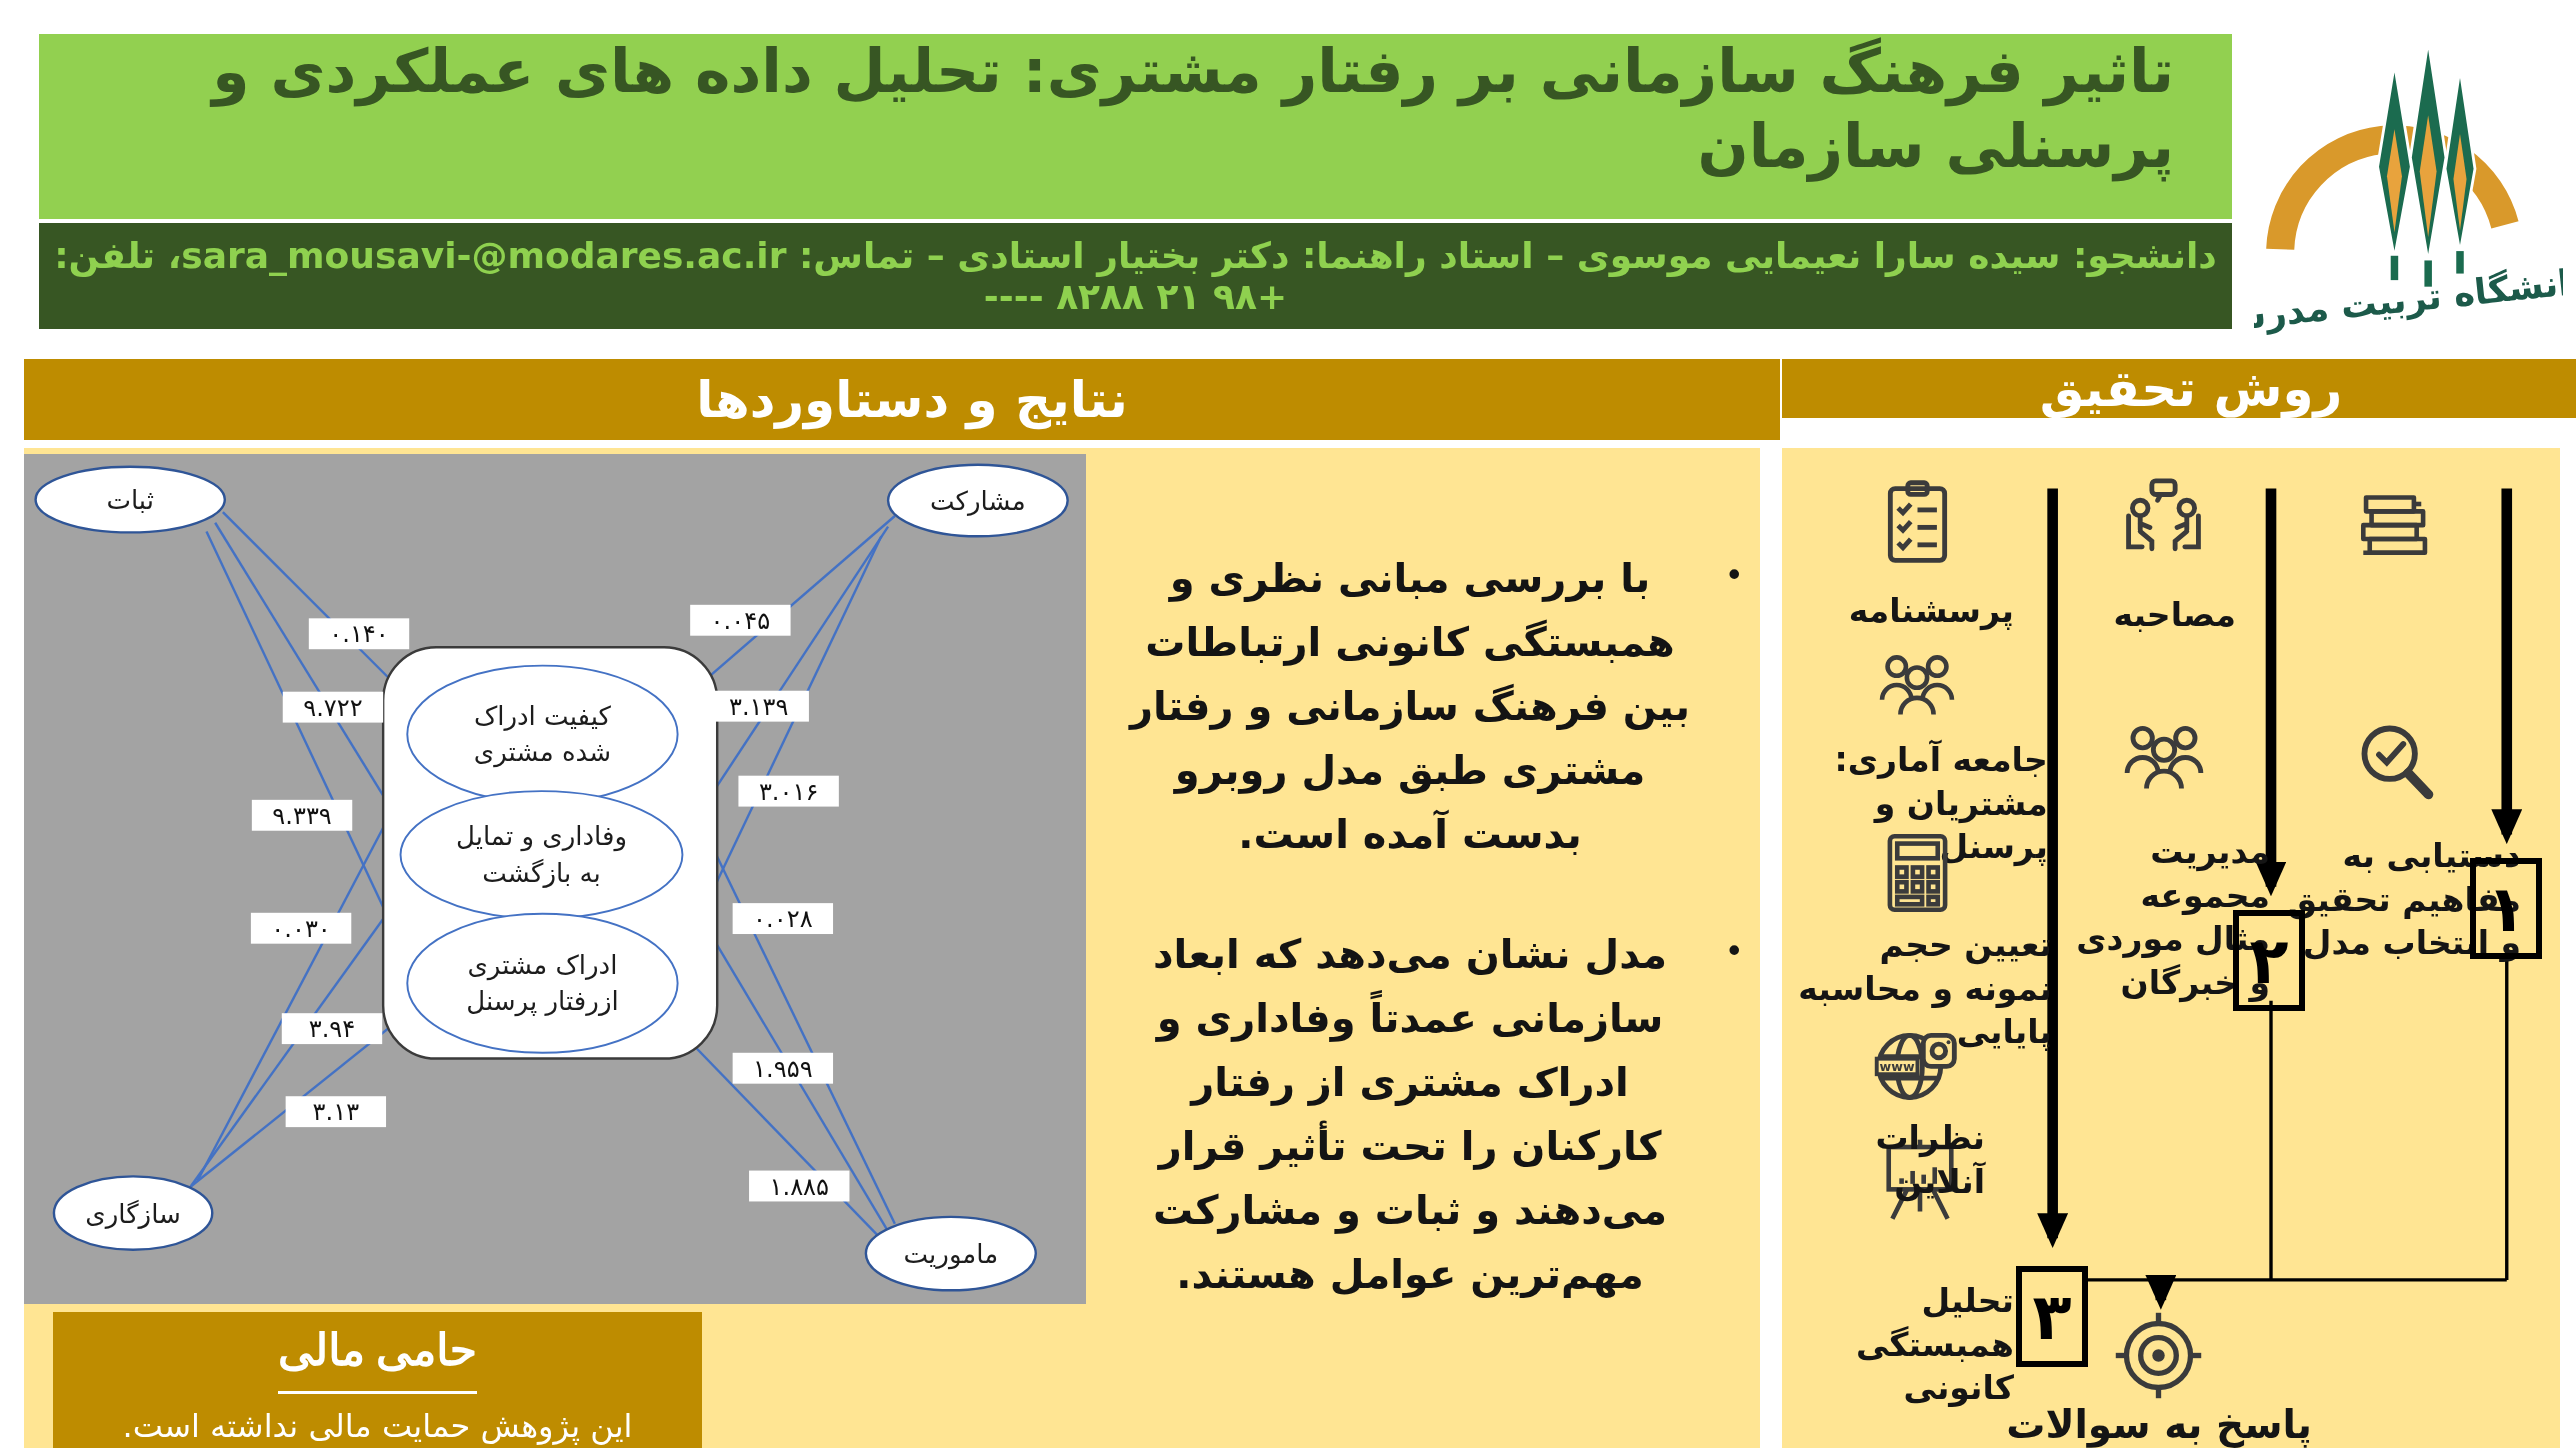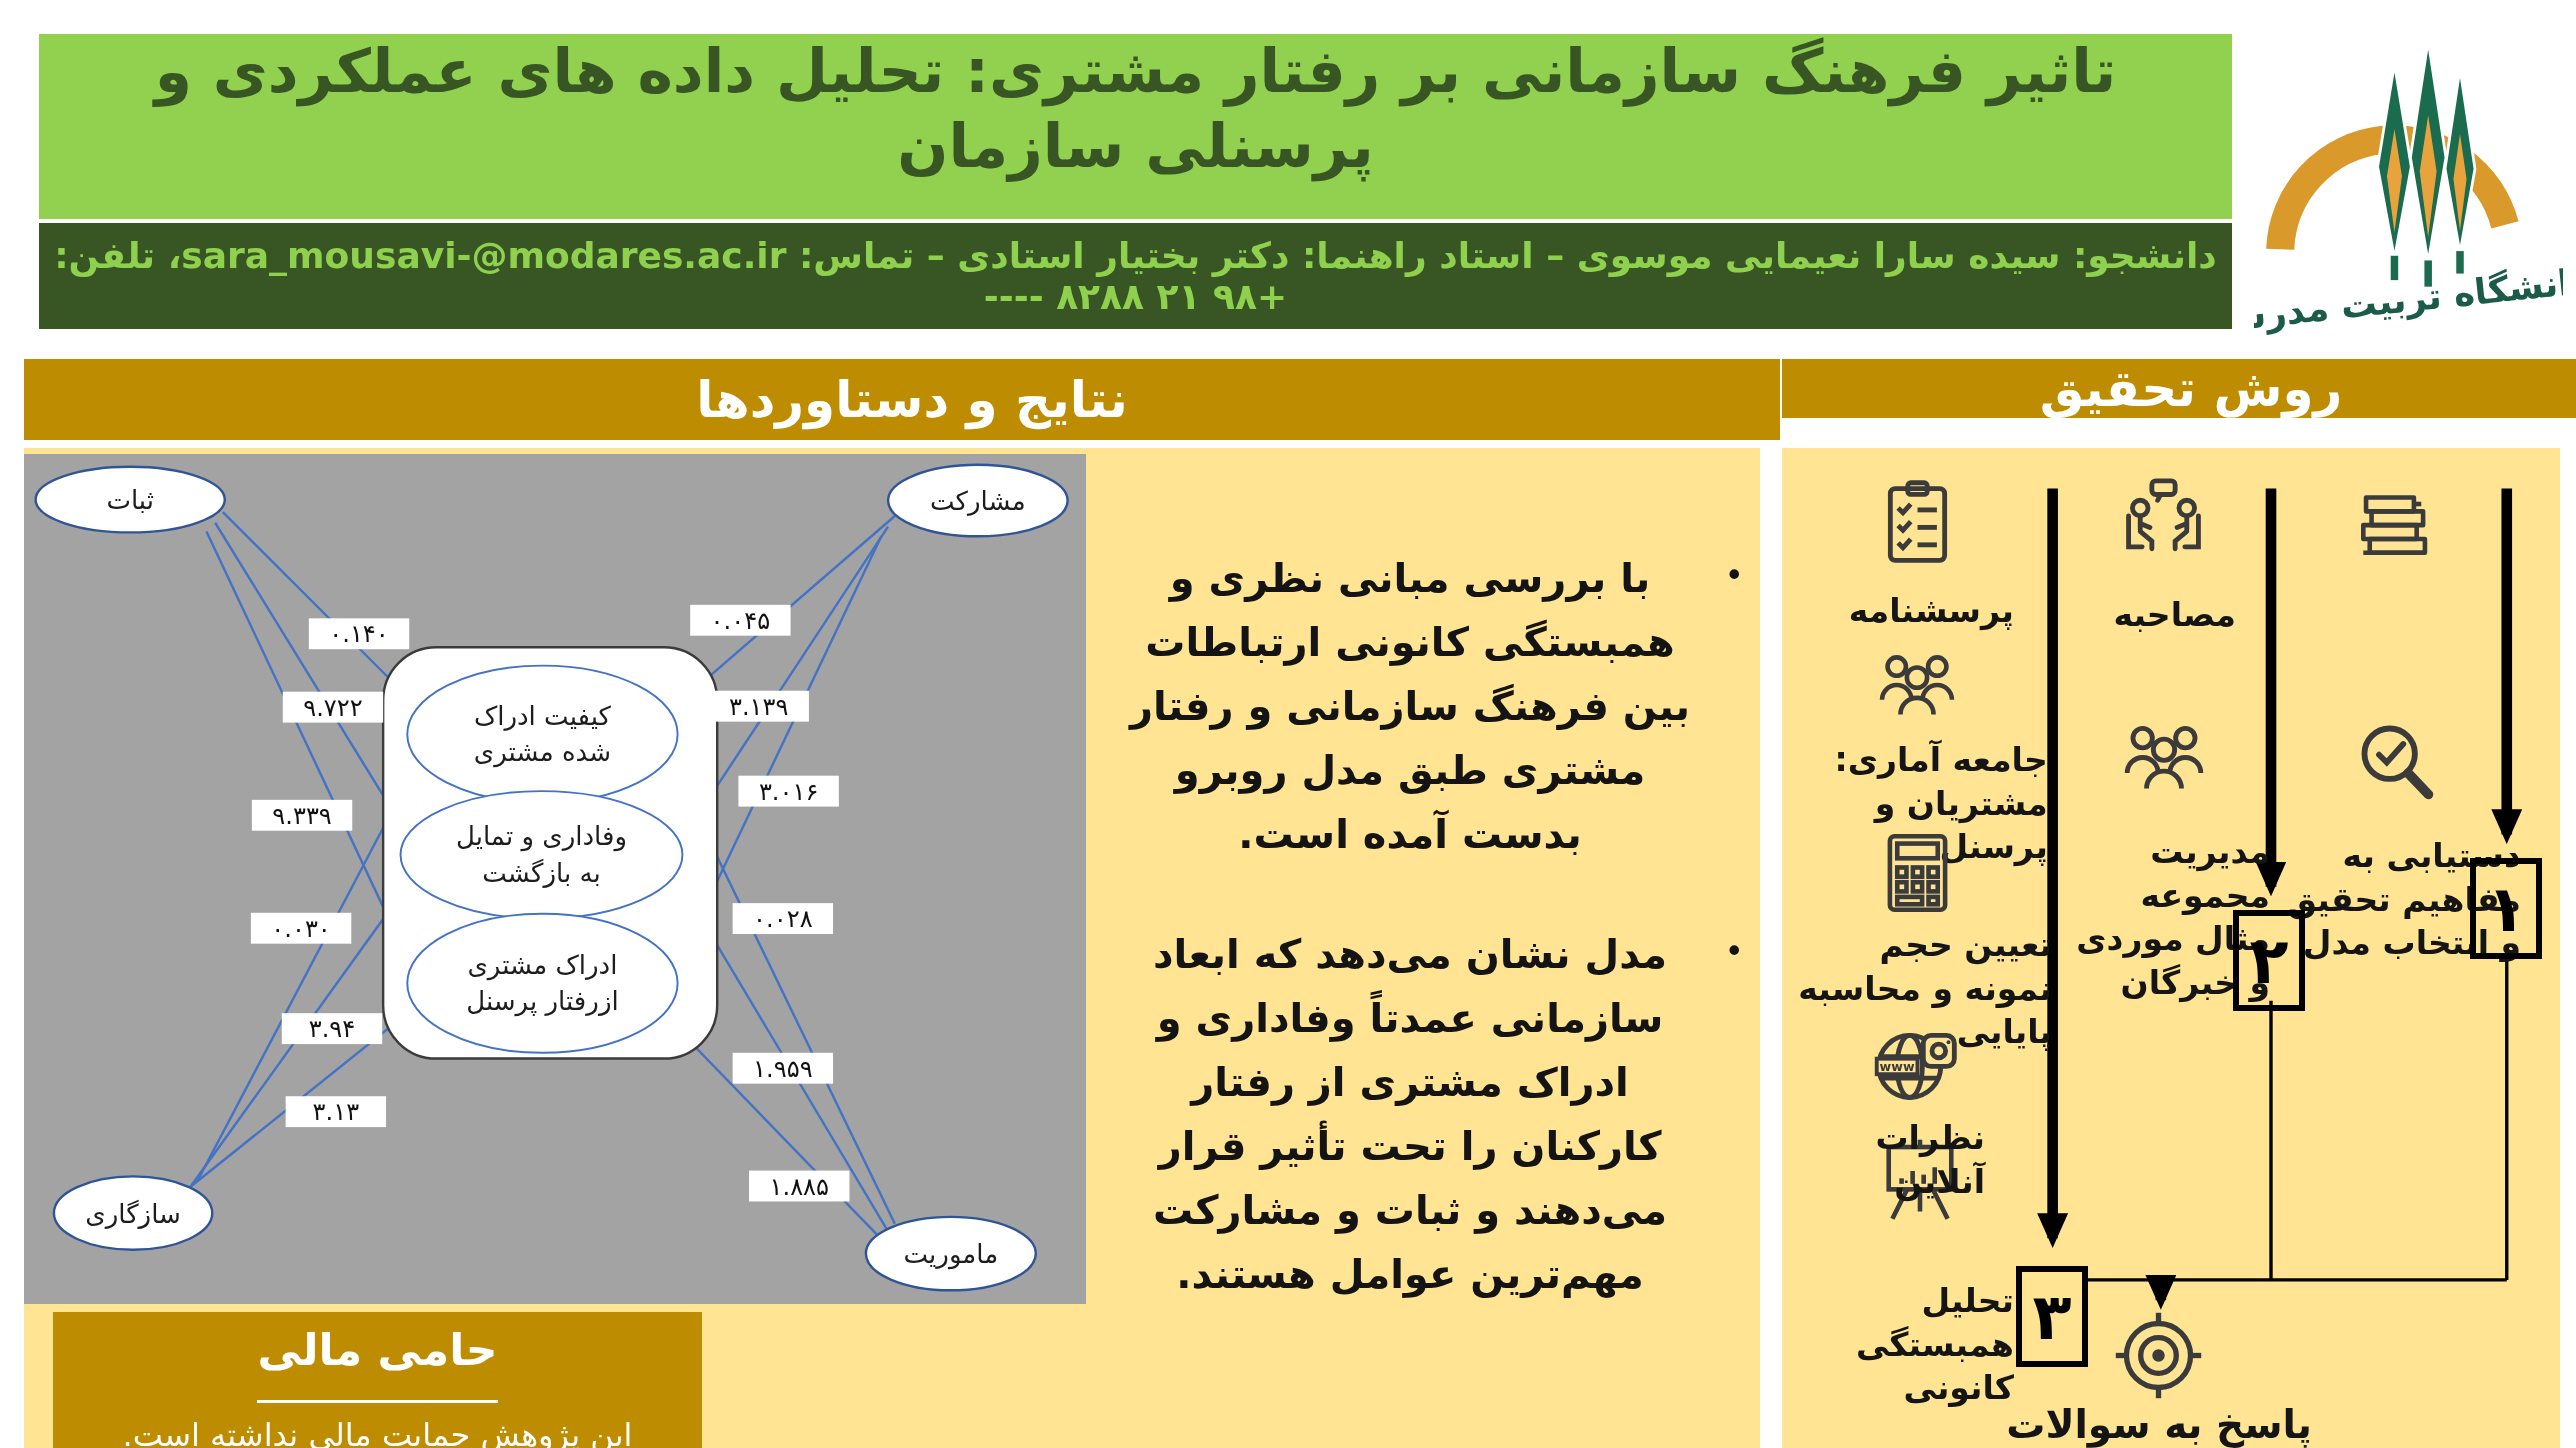--- a/index.html
+++ b/index.html
@@ -1,39 +1,39 @@
 <!DOCTYPE html>
 <html lang="fa"><head>
 <meta charset="utf-8">
 <style>
   html,body{margin:0;padding:0;background:#ffffff;}
   #poster{position:relative;width:2576px;height:1449px;background:#ffffff;overflow:hidden;
           font-family:"DejaVu Sans",sans-serif;direction:rtl;}
   .abs{position:absolute;}
   
   .title-bar{left:39px;top:34px;width:2193px;height:185px;background:#92D050;display:flex;align-items:center;justify-content:center;}
-  .title-bar h1{margin:0;padding:0 58px 35px 58px;font-size:60px;font-weight:bold;color:#375623;text-align:center;line-height:1.25;}
+  .title-bar h1{margin:0;padding:0 58px 35px 58px;font-size:60px;font-weight:bold;color:#375623;text-align:right;line-height:1.25;}
   .subtitle-bar{left:39px;top:223px;width:2193px;height:106px;background:#375623;display:flex;align-items:center;justify-content:center;}
   .subtitle-bar div{font-size:36px;font-weight:bold;color:#8FD14F;text-align:center;}
   .logo-box{left:2246px;top:0px;width:324px;height:343px;display:flex;align-items:center;justify-content:center;}
   
   .sec-head{background:#BE8C00;color:#ffffff;display:flex;align-items:center;justify-content:center;
             font-size:50px;font-weight:bold;padding-left:20px;}
   .results-head{left:24px;top:359px;width:1736px;height:81px;}
   .method-head{left:1782px;top:359px;width:778px;height:59px;}
   
   .results-bg{left:24px;top:448px;width:1736px;height:1001px;background:#FFE593;}
   .diagram-box{left:24px;top:454px;width:1062px;height:850px;background:#a3a3a3;}
   .diagram-svg{width:100%;height:100%;direction:ltr;}
   .bullets{left:1111px;top:546px;width:633px;color:#141414;}
   .bullet-row{display:flex;gap:15.5px;margin-bottom:56px;}
   .bullet-dot{font-size:33px;padding-top:9.7px;color:#141414;}
   .bullet-text{flex:1;text-align:center;font-size:40px;font-weight:bold;line-height:1.6;}
   .sponsor-box{left:53px;top:1312px;width:649px;height:137px;background:#BE8C00;text-align:center;color:#ffffff;}
-  .sponsor-title{display:inline-block;font-size:44px;font-weight:bold;margin-top:11.6px;border-bottom:3.9px solid #fff;padding-bottom:25px;}
+  .sponsor-title{display:inline-block;font-size:44px;font-weight:bold;margin-top:11.6px;border-bottom:3.9px solid #fff;padding-bottom:15px;font-family:Liberation Serif, serif;}
   .sponsor-text{font-size:32px;margin-top:13.5px;}
   
   .method-panel{left:1782px;top:448px;width:778px;height:1001px;background:#FFE593;}
   .flow-svg{position:absolute;left:0;top:0;width:778px;height:1001px;direction:ltr;}
   .m-icon{position:absolute;}
   .m-icon svg{width:100%;height:100%;display:block;}
   .mlabel{position:absolute;text-align:right;font-weight:bold;font-size:33px;line-height:1.32;color:#151515;}
   .step-box{position:absolute;width:60px;height:89px;border:6.8px solid #000;display:flex;align-items:center;justify-content:center;
             font-size:64px;font-weight:bold;color:#000;background:transparent;}
   .final-label{position:absolute;text-align:center;font-weight:bold;font-size:39px;color:#151515;}

